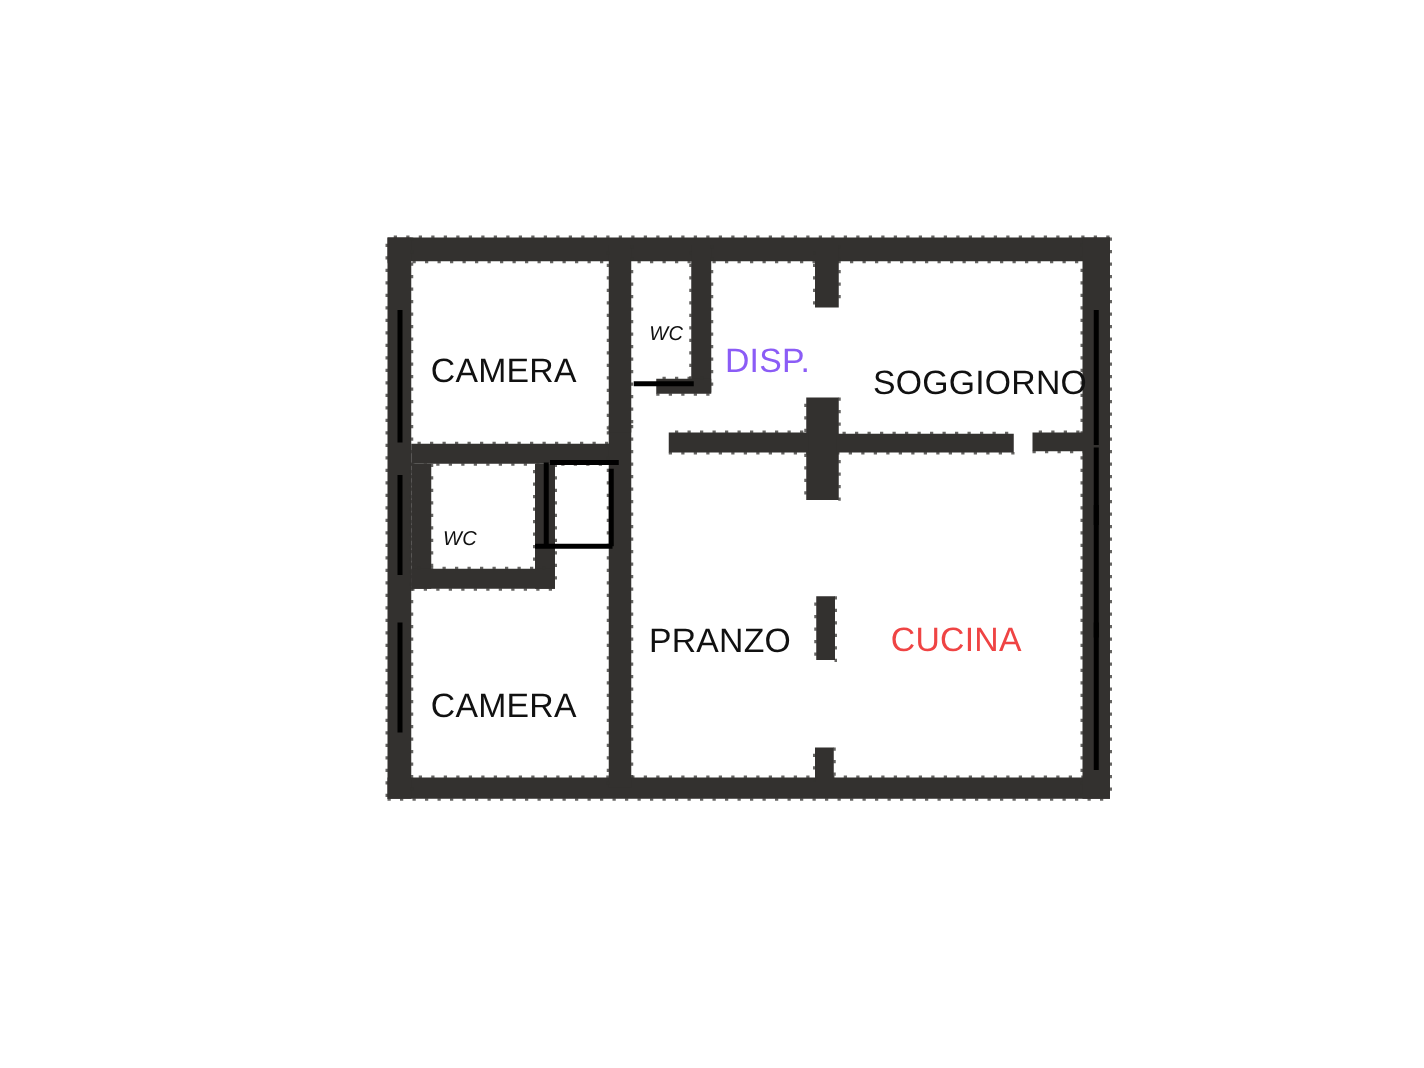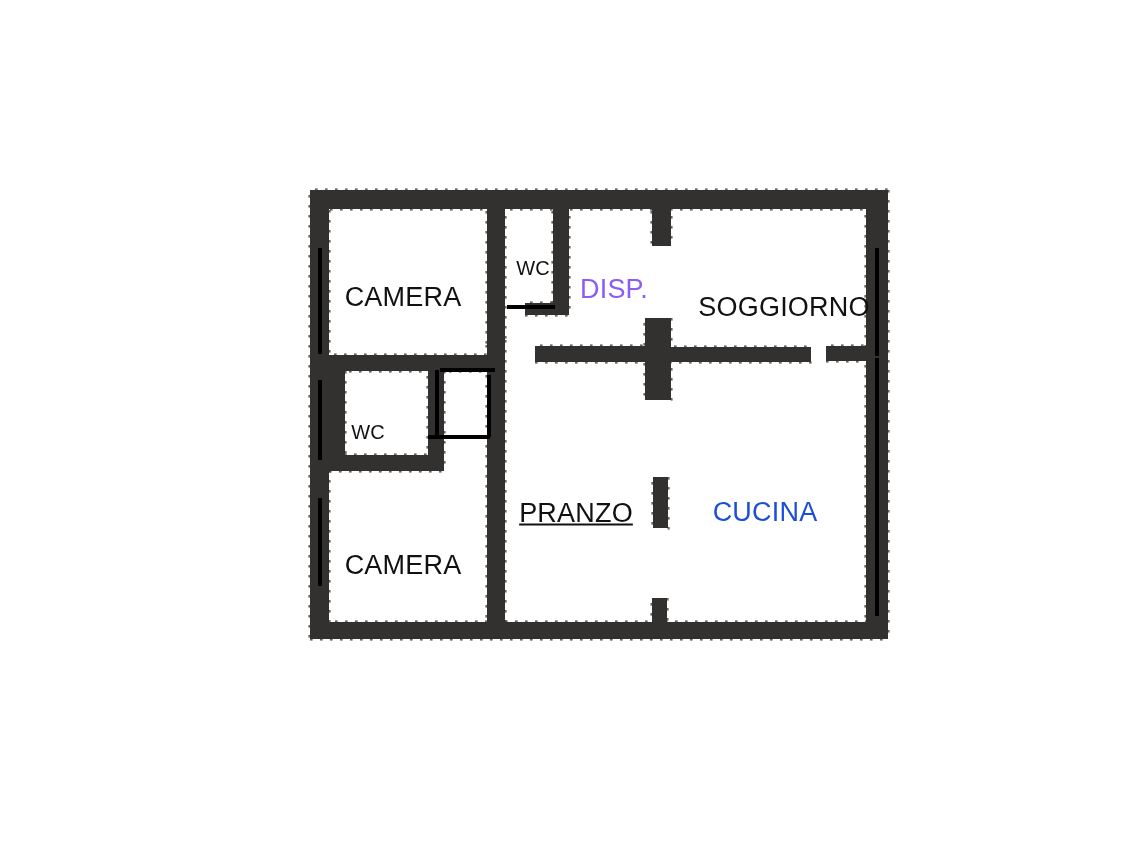--- a/index.html
+++ b/index.html
@@ -32,21 +32,21 @@
     position: absolute;
     color: #111111;
     font-family: "Liberation Sans", sans-serif;
     font-weight: 400;
     white-space: nowrap;
     transform: translate(-50%, -50%);
     letter-spacing: 0.2px;
     -webkit-font-smoothing: antialiased;
   }
   .lbl-lg { font-size: 27px; }
-  .lbl-md { font-size: 20px; }
+  .lbl-md { font-size: 16px; font-style: italic; }
 </style>
 </head>
 <body>
 
 <div id="plan-stage">
 
   <svg id="plan-svg" viewBox="0 0 1139 854" xmlns="http://www.w3.org/2000/svg">
     <rect x="0" y="0" width="1139" height="854" fill="#ffffff"></rect>
     <g id="walls-layer">
         <g>
@@ -857,17 +857,17 @@
       </g>
   </svg>
 
   <div id="labels-layer">
       <div class="room-label lbl-lg" style="left: 403px; top: 297px; color: rgb(17, 17, 17);">CAMERA</div>
       <div class="room-label lbl-md" style="left: 533px; top: 268px; color: rgb(17, 17, 17);">WC</div>
       <div class="room-label lbl-lg" style="left: 614px; top: 289px; color: #8b5cf6;">DISP.</div>
       <div class="room-label lbl-lg" style="left: 784px; top: 291px; color: rgb(17, 17, 17); margin-top: 16px;">SOGGIORNO</div>
       <div class="room-label lbl-md" style="left: 368px; top: 432px; color: rgb(17, 17, 17);">WC</div>
       <div class="room-label lbl-lg" style="left: 403px; top: 565px; color: rgb(17, 17, 17);">CAMERA</div>
-      <div class="room-label lbl-lg" style="left: 576px; top: 513px; color: rgb(17, 17, 17); text-decoration: underline;">PRANZO</div>
-      <div class="room-label lbl-lg" style="left: 765px; top: 512px; color: #1d4ed8; text-align: center;">CUCINA</div>
+      <div class="room-label lbl-lg" style="left: 576px; top: 513px; color: rgb(17, 17, 17);">PRANZO</div>
+      <div class="room-label lbl-lg" style="left: 765px; top: 512px; color: #ef4444; text-align: center;">CUCINA</div>
     </div>
 
 </div>
 
 </body></html>

